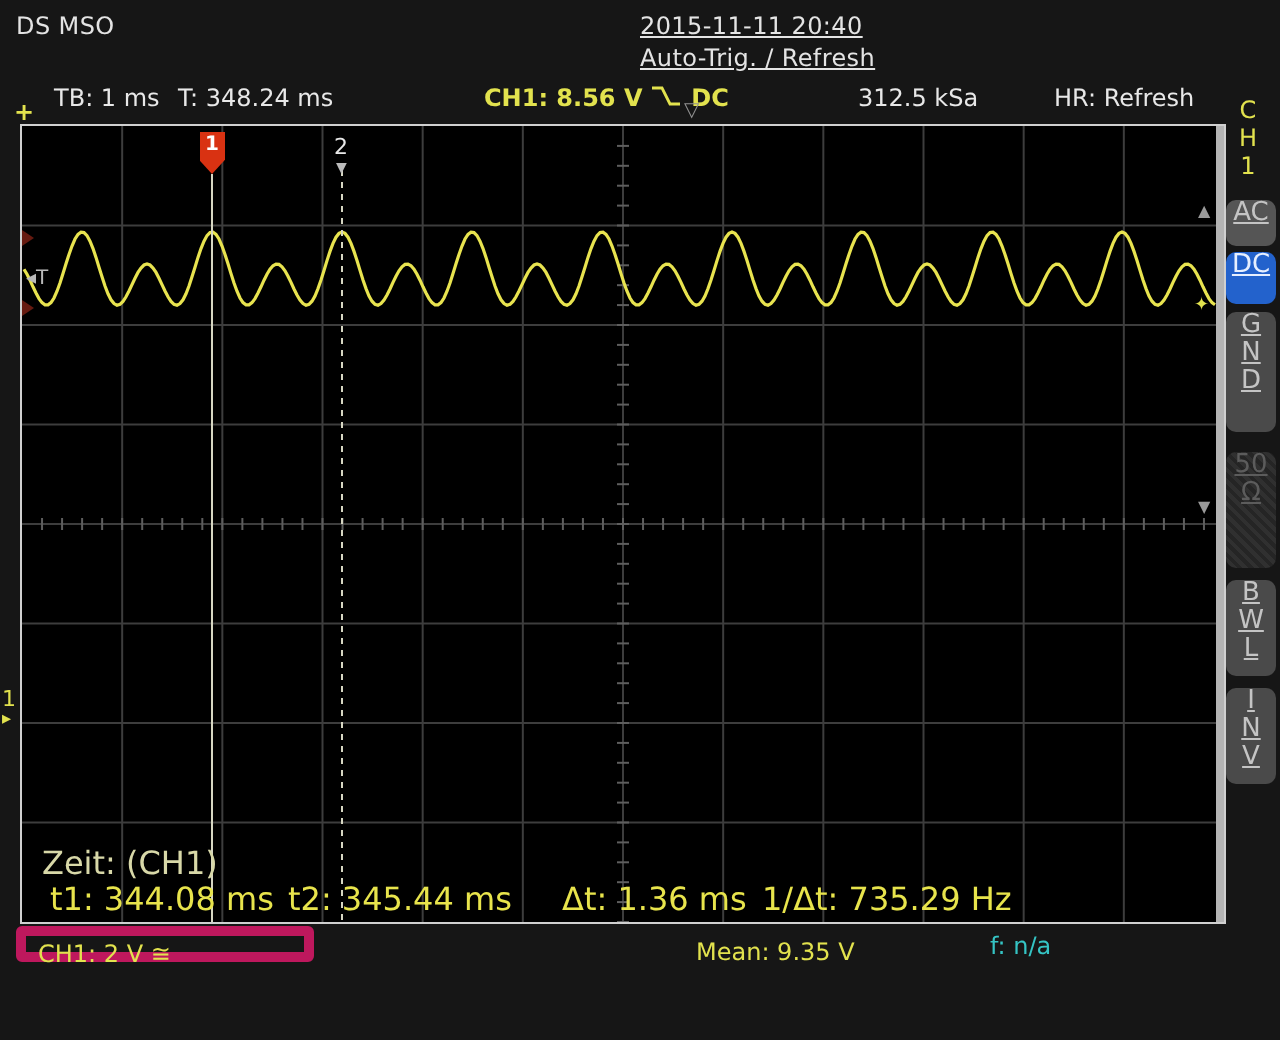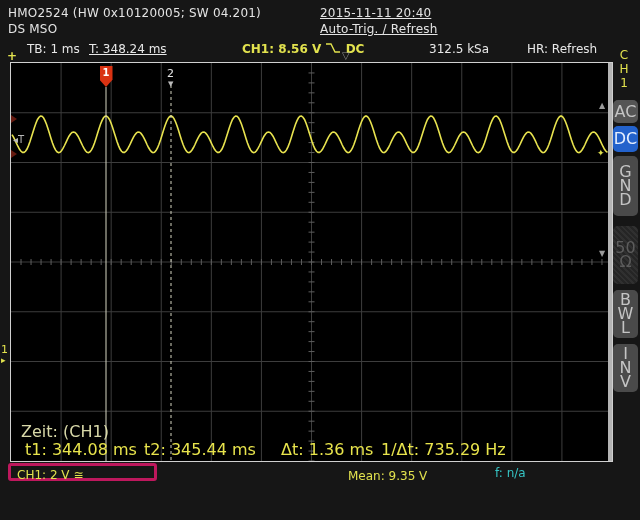--- a/index.html
+++ b/index.html
@@ -35,61 +35,60 @@
   .tmarker{color:#b8b8b8; font-size:10px;}
   .rtri{color:#9a9a9a; font-size:8px;}
   .tdiamond{color:#e2e24e; font-size:9px;}
   .tridown{color:#909090; font-size:10px;}
   .tplus{color:#e2e24e; font-size:12px; font-weight:bold;}
   .gnd-marker{color:#e2e24e; font-size:11px; line-height:10px;}
   .gnd-arrow{font-size:9px;}
   
   .ch-box{
     position:absolute; left:8px; top:463px; width:149px; height:18px;
-    border:3px solid #be185d; border-radius:3px; color:#e2e24e; line-height:18px; padding-left:6px;
+    border:5px solid #be185d; border-radius:3px; color:#e2e24e; line-height:18px; padding-left:6px;
     box-sizing:border-box;
   }
   .mean{color:#e2e24e;}
   .freq{color:#35c4c4;}
   
   .ch-label{left:615px; top:48px; color:#e2e24e; font-size:12px; line-height:14px; text-align:center; width:18px;}
   .sidebar{position:absolute; left:613px; top:100px; width:25px;}
   .side-btn{
     width:25px; background:#4a4a4a; border-radius:5px; color:#c4c4c4;
-    display:flex; flex-direction:column; align-items:center; justify-content:center;
-    font-size:16px; line-height:14px; box-sizing:border-box;
+    display:flex; flex-direction:column; align-items:center; 
+    font-size:13px; line-height:14px; box-sizing:border-box;text-decoration:underline;
   }
   .side-btn:nth-child(1){height:23px; margin-bottom:3px; background:#555;}
   .side-btn:nth-child(2){height:26px; margin-bottom:4px;}
   .side-btn:nth-child(3){height:60px; margin-bottom:10px;}
   .side-btn:nth-child(4){height:58px; margin-bottom:6px;}
   .side-btn:nth-child(5){height:48px; margin-bottom:6px;}
   .side-btn:nth-child(6){height:48px;}
   .side-btn.active{background:#2362cc; color:#e6efff;}
   .side-btn.disabled{
     background:repeating-linear-gradient(45deg,#252525 0 2px,#303030 2px 4px);
     color:#5c5c5c;
   }
 </style>
 </head>
 <body>
 
 <div class="screen">
 
   <div class="abs hdr" style="left:8px; top:5px;">
-    <div>HMO2524 (HW 0x10120005; SW 04.201)</div>
     <div>DS MSO</div>
   </div>
   <div class="abs hdr" style="left:320px; top:5px;text-decoration:underline;">
     <div>2015-11-11 20:40</div>
     <div>Auto-Trig. / Refresh</div>
   </div>
 
   <span class="abs tb-item" style="left:10px;">TB: 1 ms</span>
-  <span class="abs tb-item" style="left:72px;text-decoration:underline;">T: 348.24 ms</span>
+  <span class="abs tb-item" style="left:72px;">T: 348.24 ms</span>
   <span class="abs tb-item tb-yellow" style="left:225px;font-weight:bold;">
     <span>CH1: 8.56 V</span>
     <span class="slope-icon"><svg width="14" height="12" viewBox="0 0 14 12">
           <polyline points="0,2 5,2 9,10 14,10" fill="none" stroke="#e2e24e" stroke-width="1.4"></polyline>
         </svg></span>
     <span>DC</span>
   </span>
   <span class="abs tb-item" style="left:412px;">312.5 kSa</span>
   <span class="abs tb-item" style="left:510px;">HR: Refresh</span>
 

